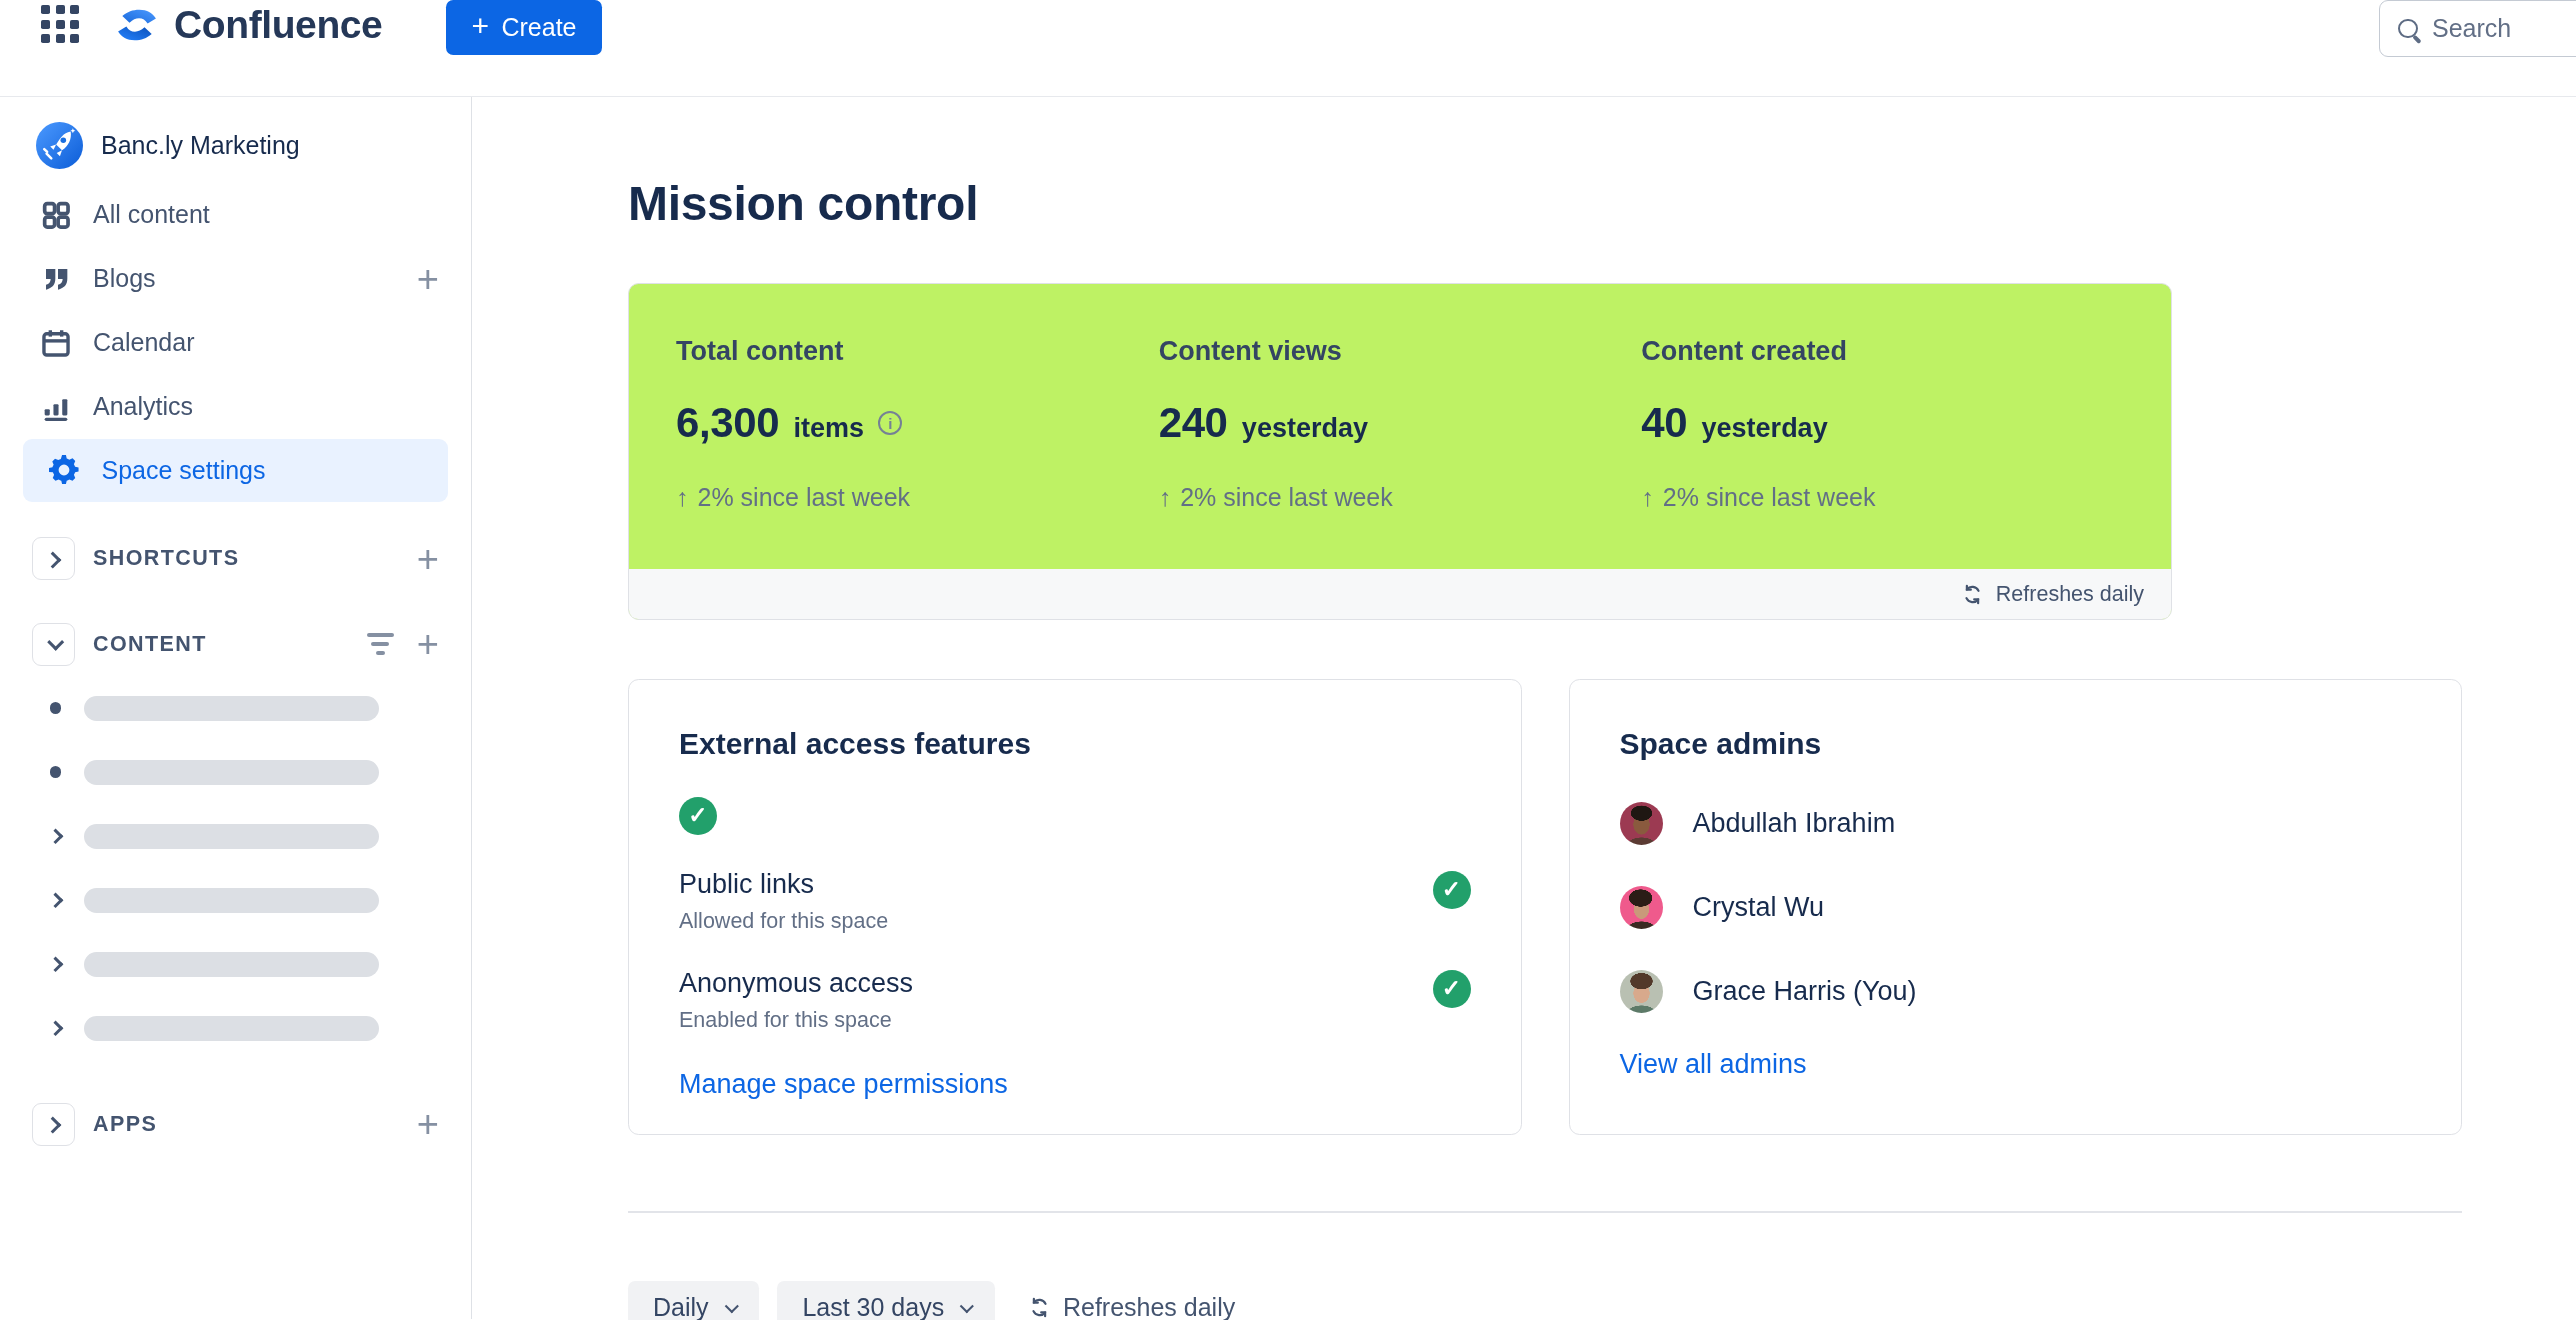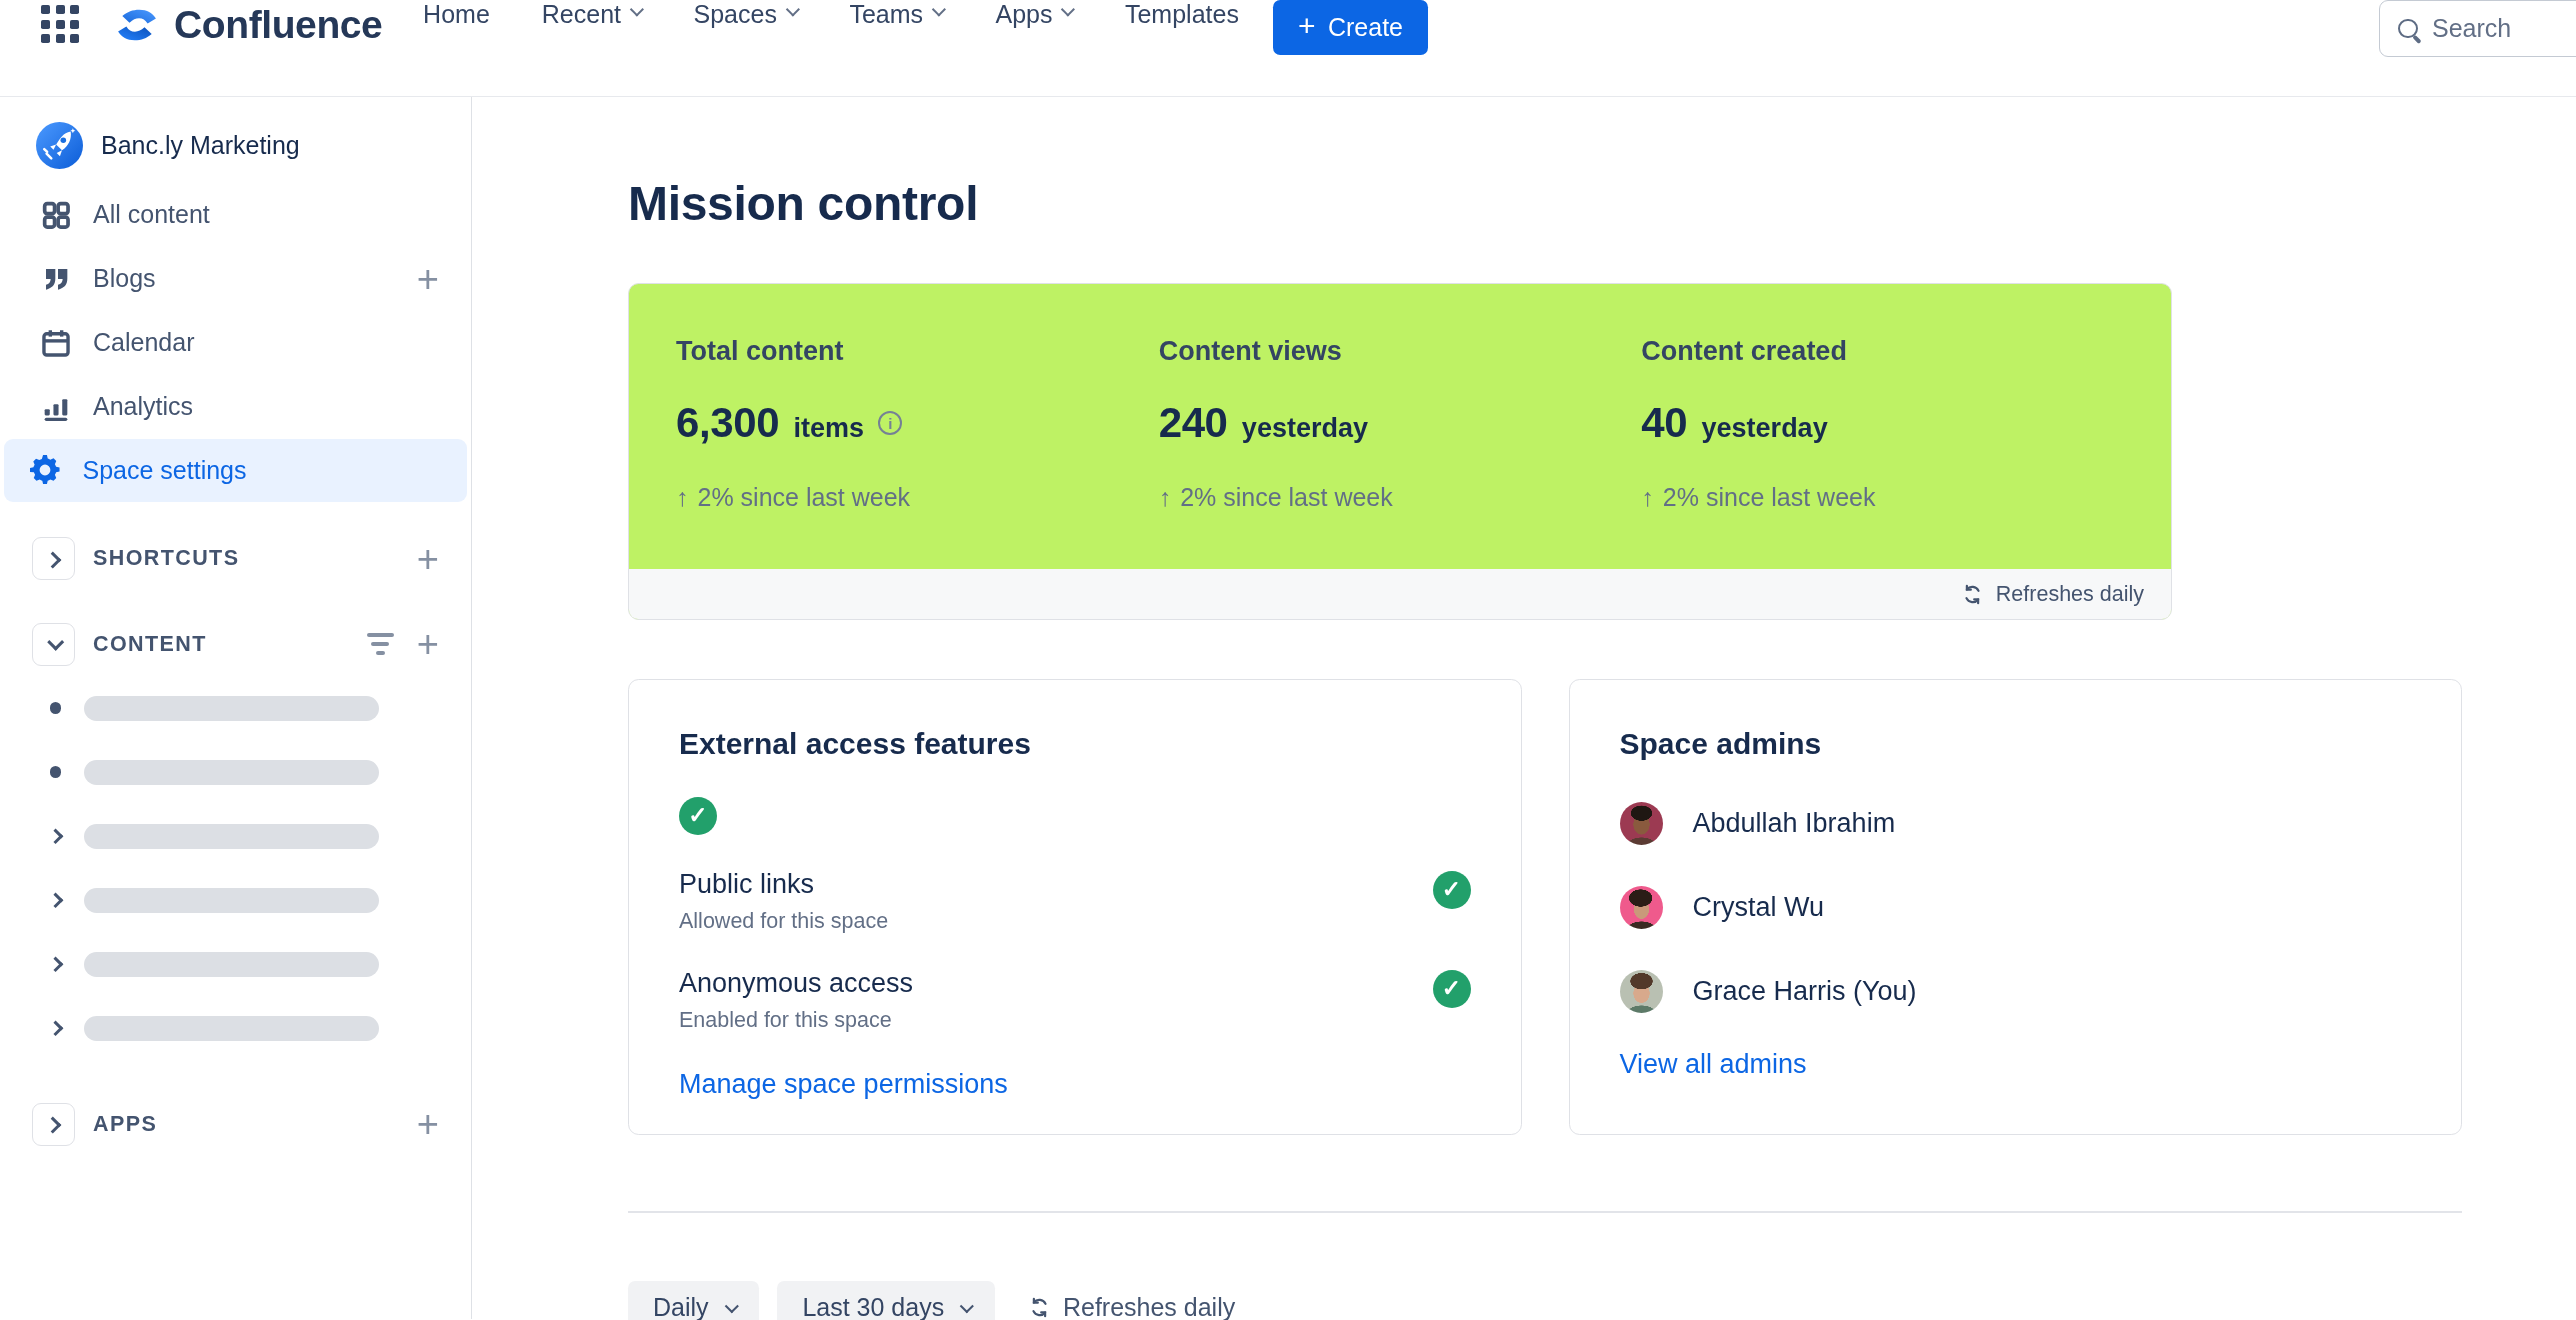--- a/index.html
+++ b/index.html
@@ -40,21 +40,21 @@
   .sidebar { width:472px; flex:none; border-right:1.8px solid #DEE1E6; padding-top:23px; background:#fff; }
 
   .space-header { display:flex; align-items:center; gap:18px; padding:0 36px; height:50px; margin-bottom:12.5px; cursor:pointer; }
   .space-avatar { width:47px; height:47px; flex:none; }
   .space-name { font-size:25px; font-weight:500; color:#172B4D; }
 
   .side-item { display:flex; align-items:center; gap:18px; height:64px; padding:0 32px 0 36px; cursor:pointer; color:#44546F; }
   .side-item .icon { width:39px; display:flex; justify-content:center; flex:none; }
   .side-item .lbl { font-size:25px; color:#44546F; }
   .side-item .plus { margin-left:auto; color:#8590A2; font-size:38px; font-weight:300; line-height:1; }
-  .side-item.selected { background:#E9F2FF; border-radius:9px; margin:0 4px; padding:0 18px 0 21.5px; height:63px; }
+  .side-item.selected { background:#E9F2FF; border-radius:9px; margin:0 23px; padding:0 18px 0 21.5px; height:63px; }
   .side-item.selected .lbl { color:#0C66E4; font-weight:500; }
 
   .side-section { display:flex; align-items:center; gap:18px; height:64px; padding:0 32px 0 32px; cursor:pointer; }
   .side-section.first { margin-top:25px; }
   .side-section + .side-section { margin-top:21.5px; }
   .chevbox { width:43px; height:43px; border:1.8px solid #DFE1E6; border-radius:9px; flex:none;
     display:flex; align-items:center; justify-content:center; background:#fff; }
   .chev { display:inline-block; width:11.6px; height:11.6px; border-right:3.1px solid #44546F;
     border-bottom:3.1px solid #44546F; }
   .chev.right { transform:rotate(-45deg) translate(-1.8px,0); }
@@ -160,44 +160,20 @@
         <linearGradient id="cw2" x1="1" y1="0" x2="0" y2="1">
           <stop offset="0" stop-color="#0B4FB8"></stop>
             <stop offset="1" stop-color="#2684FF"></stop>
         </linearGradient>
       </defs>
       <path fill="url(#cw1)" d="M17.5 6.2c5 0 8.3 1.9 10.6 5.6l-5.3 3.3c-1.5-2.4-3.1-3.4-5.5-3.4-2.2 0-3.9.9-6.1 2.8l-4.6-4.2c3.3-2.8 6.6-4.1 10.9-4.1z"></path>
       <path fill="url(#cw2)" d="M14.5 25.8c-5 0-8.3-1.9-10.6-5.6l5.3-3.3c1.5 2.4 3.1 3.4 5.5 3.4 2.2 0 3.9-.9 6.1-2.8l4.6 4.2c-3.3 2.8-6.6 4.1-10.9 4.1z"></path>
     </svg>
     <span class="wordmark">Confluence</span>
   </div>
-  <nav class="navitems">
-    <a class="navitem">
-        <span>Home</span>
-      </a>
-    <a class="navitem">
-        <span>Recent</span>
-        <span class="caret"></span>
-      </a>
-    <a class="navitem">
-        <span>Spaces</span>
-        <span class="caret"></span>
-      </a>
-    <a class="navitem">
-        <span>Teams</span>
-        <span class="caret"></span>
-      </a>
-    <a class="navitem">
-        <span>Apps</span>
-        <span class="caret"></span>
-      </a>
-    <a class="navitem">
-        <span>Templates</span>
-      </a>
-  </nav>
   <button class="create-btn">
     <span class="plus">+</span>
     <span>Create</span>
   </button>
   <div class="search">
     <span class="search-glyph"></span>
     <input type="text" placeholder="Search" style="">
   </div>
 </header>
 

